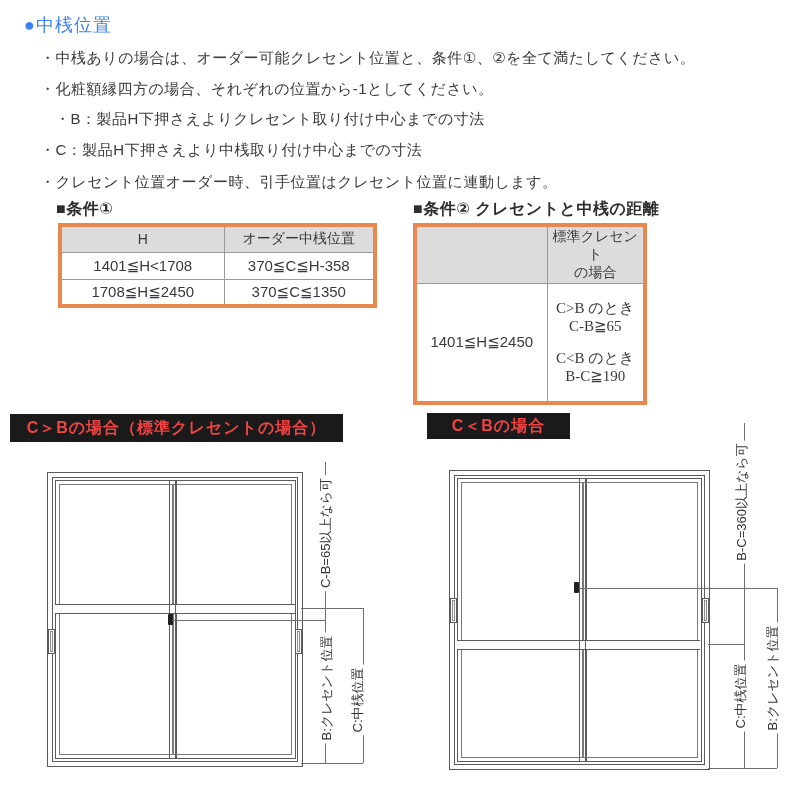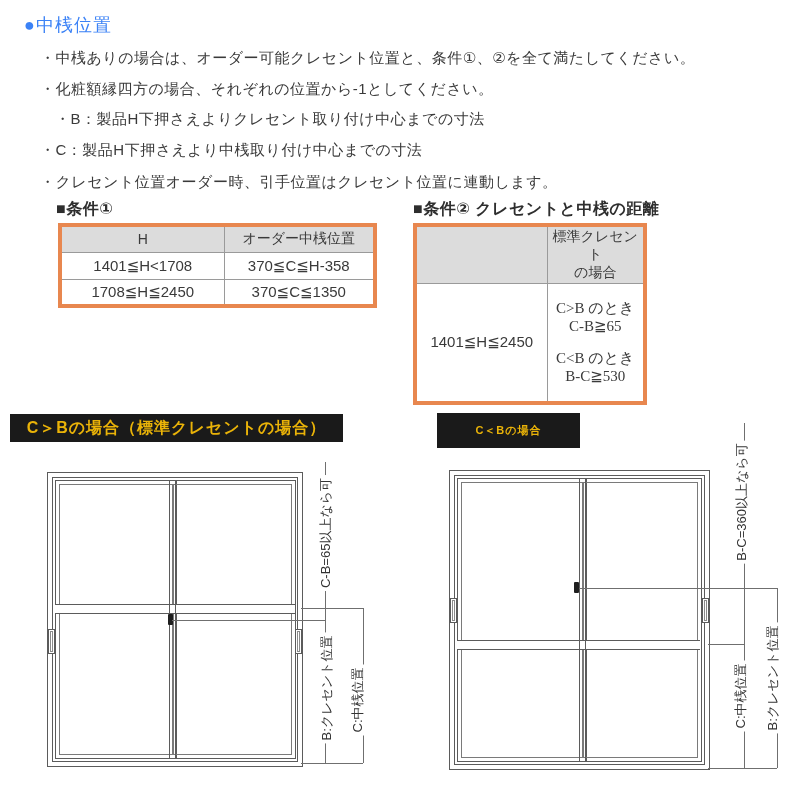--- a/index.html
+++ b/index.html
@@ -13,21 +13,21 @@
   .cond-heading{position:absolute;font-size:16px;font-weight:bold;color:#2e2e2e;letter-spacing:0.5px;}
   
   table.cond-table{position:absolute;border-collapse:collapse;table-layout:fixed;background:#fff;border:4px solid #E8874F;}
   table.cond-table th, table.cond-table td{border:1px solid #9a9a9a;text-align:center;vertical-align:middle;color:#3a3a3a;}
   table.cond-table th{background:#DCDCDC;font-weight:normal;font-size:14px;}
   table.cond-table td{font-size:15px;}
   .cell-line{line-height:18px;font-family:Liberation Serif, serif;}
   .case-block{margin:0;}
   .case-block + .case-block{margin-top:14px;}
   
-  .diagram-bar{position:absolute;background:#1A1A1A;color:#eab308;font-weight:bold;display:flex;align-items:center;justify-content:center;letter-spacing:1px;}
+  .diagram-bar{position:absolute;background:#1A1A1A;color:#ef4444;font-weight:bold;display:flex;align-items:center;justify-content:center;letter-spacing:1px;}
   
   .wrect{position:absolute;border:1px solid #5b5b5b;}
   .grect{position:absolute;border:1px solid #7a7a7a;}
   .rail{position:absolute;background:#fff;border-top:1px solid #5b5b5b;border-bottom:1px solid #5b5b5b;}
   .stile-line{position:absolute;width:1px;background:#5b5b5b;}
   .crescent{position:absolute;background:#1f1f1f;border-radius:1px;}
   .handle{position:absolute;border:1px solid #5b5b5b;background:#fff;}
   .handle-in{position:absolute;left:1px;top:1px;right:1px;bottom:1px;border:1px solid #8a8a8a;}
   .hline{position:absolute;height:1px;background:#6f6f6f;}
   .vline{position:absolute;width:1px;background:#6f6f6f;}
@@ -90,29 +90,29 @@
     </tr>
     <tr style="height:119px;">
       <td>1401≦H≦2450</td>
       <td>
         <div class="case-block">
           <div class="cell-line">C&gt;B のとき</div>
           <div class="cell-line">C-B≧65</div>
         </div>
         <div class="case-block">
           <div class="cell-line">C&lt;B のとき</div>
-          <div class="cell-line">B-C≧530</div>
+          <div class="cell-line">B-C≧190</div>
         </div>
       </td>
     </tr>
   </tbody>
     </table>
 
   <div class="diagram-bar" style="left:10px;top:414px;width:333px;height:28px;font-size:16px;">C＞Bの場合（標準クレセントの場合）</div>
-  <div class="diagram-bar" style="left:437px;top:413px;width:143px;height:35px;font-size:11px;">C＜Bの場合</div>
+  <div class="diagram-bar" style="left:427px;top:413px;width:143px;height:26px;font-size:16px;">C＜Bの場合</div>
 
   <div>
     <div class="wrect" style="left:47px;top:472px;width:254px;height:293px;"></div>
     <div class="wrect" style="left:52px;top:477px;width:244px;height:283px;"></div>
     <div class="wrect" style="left:55px;top:480px;width:120px;height:277px;"></div>
     <div class="grect" style="left:59px;top:484px;width:112px;height:269px;"></div>
     <div class="wrect" style="left:169px;top:480px;width:125px;height:277px;"></div>
     <div class="grect" style="left:173px;top:484px;width:117px;height:269px;"></div>
     <div class="rail" style="left:55px;top:604px;width:240px;height:8px;"></div>
     <div class="stile-line" style="left:169px;top:480px;height:278px;"></div>

